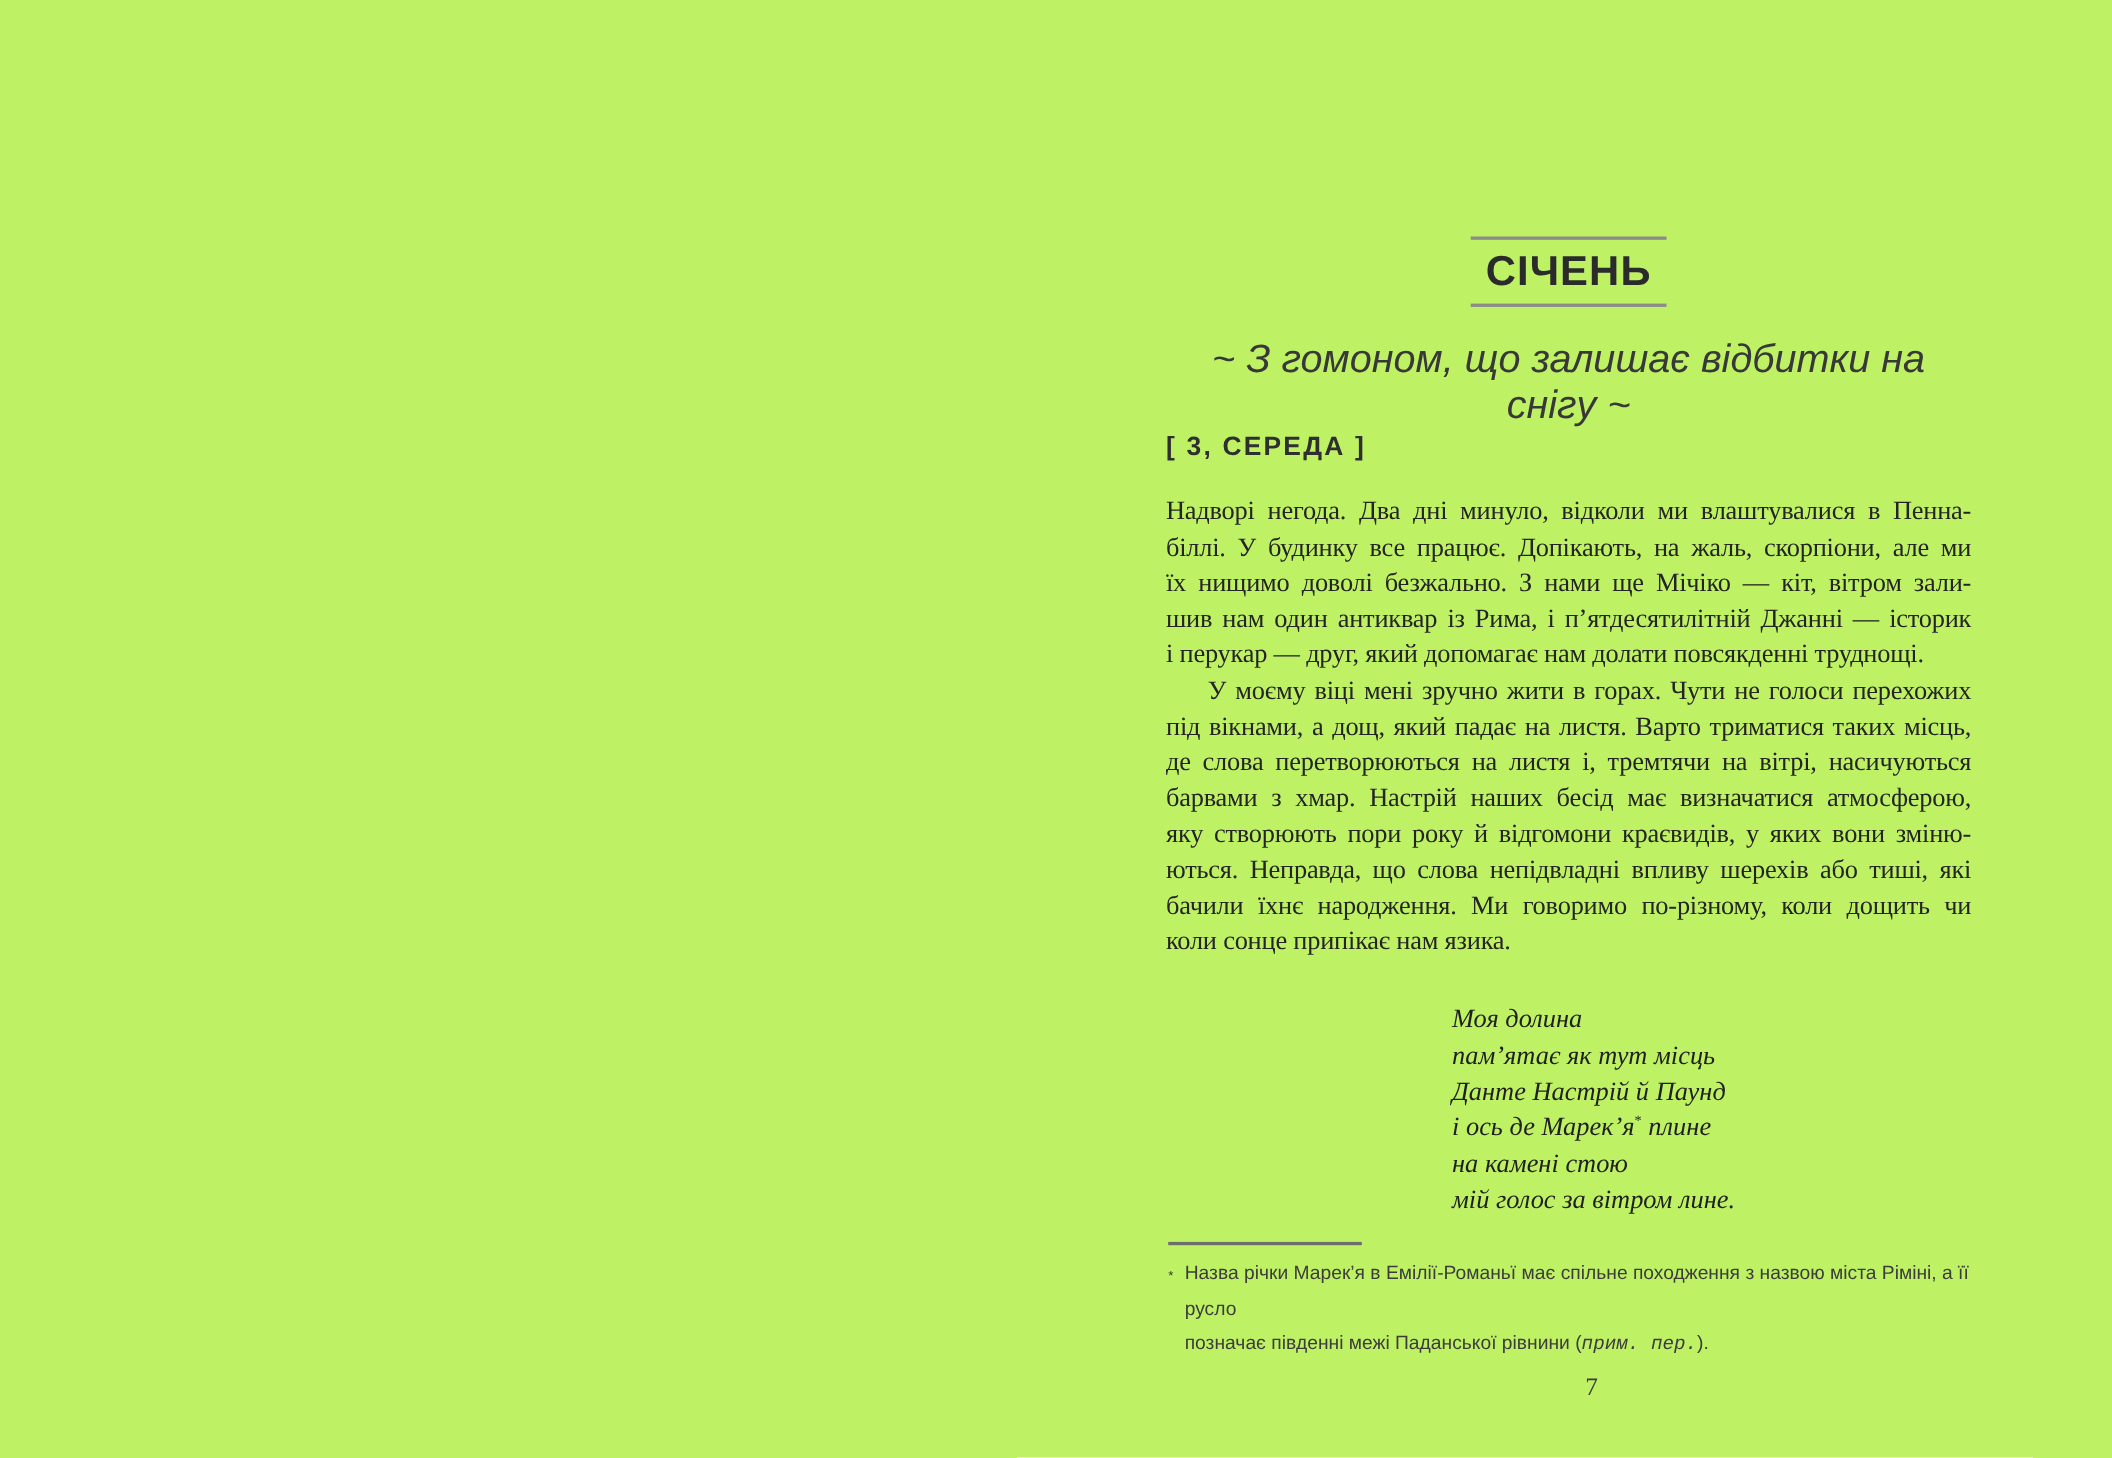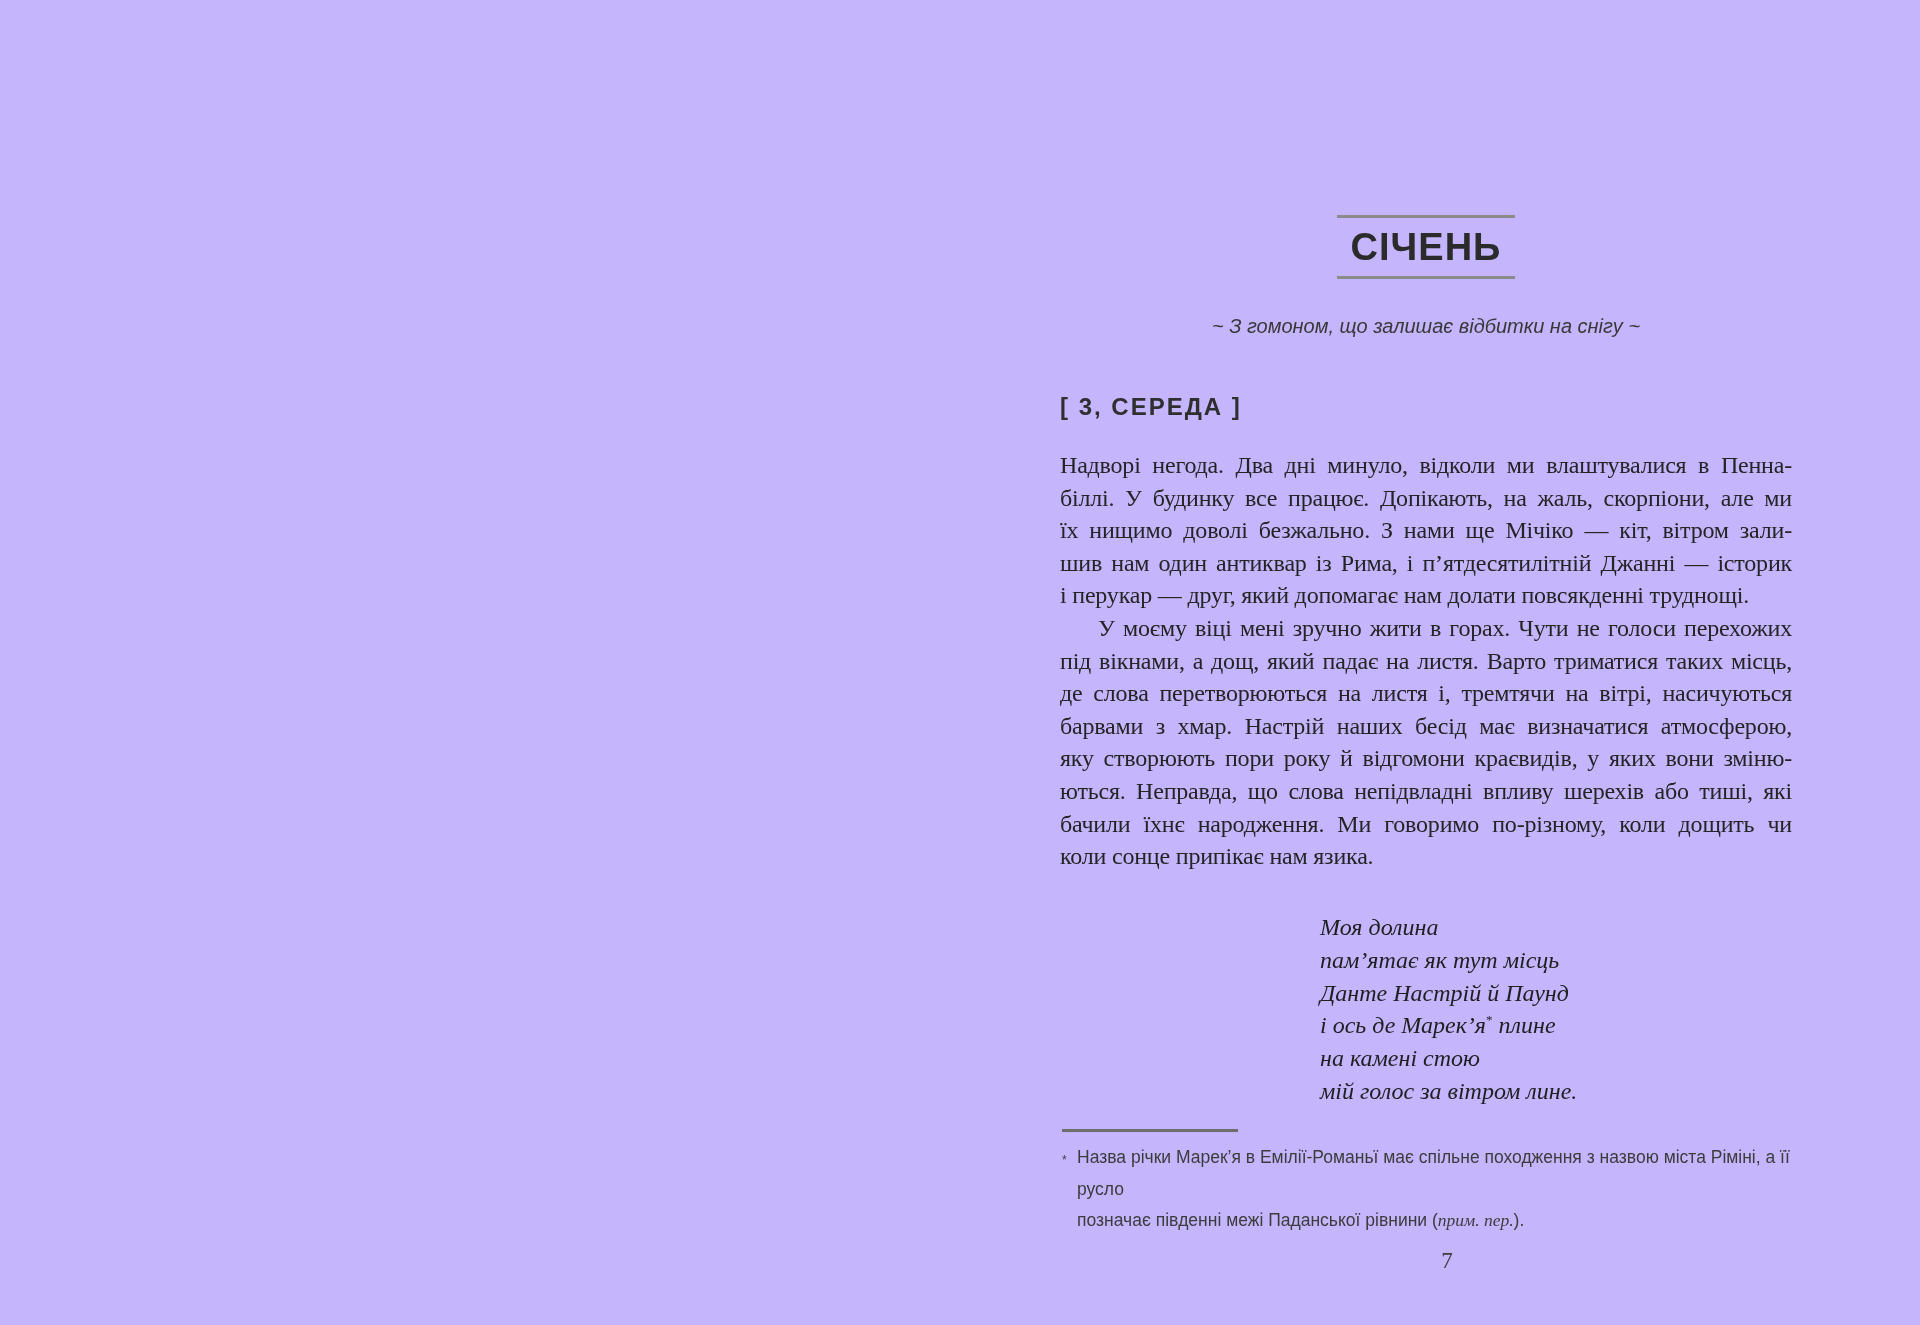--- a/index.html
+++ b/index.html
@@ -4,21 +4,21 @@
 <style>
   html, body {
     margin: 0;
     padding: 0;
     background: #ffffff;
   }
   .page {
     position: relative;
     width: 1920px;
     height: 1325px;
-    background: #c4b5fd;
+    background: #bef264;
     overflow: hidden;
   }
   .column {
     position: absolute;
     left: 1060px;
     top: 0;
     width: 732px;
     height: 100%;
   }
 
@@ -49,21 +49,21 @@
   
   .subtitle {
     position: absolute;
     top: 305px;
     left: 0;
     width: 100%;
     margin: 0;
     text-align: center;
     font-family: "Liberation Sans", "DejaVu Sans", sans-serif;
     font-style: italic;
-    font-size: 20px;
+    font-size: 36px;
     line-height: 42px;
     color: #383838;
   }
 
   
   .entry-heading {
     position: absolute;
     top: 390px;
     left: 0;
     width: 100%;
@@ -136,21 +136,21 @@
   }
   .fn-asterisk {
     position: absolute;
     left: 2px;
     top: 3px;
     font-size: 12px;
     color: #3c3c3c;
   }
   .footnote em {
     font-style: italic;
-    font-family: Liberation Serif, serif;
+    font-family: Liberation Mono, monospace;
   }
 
   
   .page-number {
     position: absolute;
     top: 1248px;
     left: 0;
     width: 100%;
     text-align: center;
     transform: translateX(21px);

